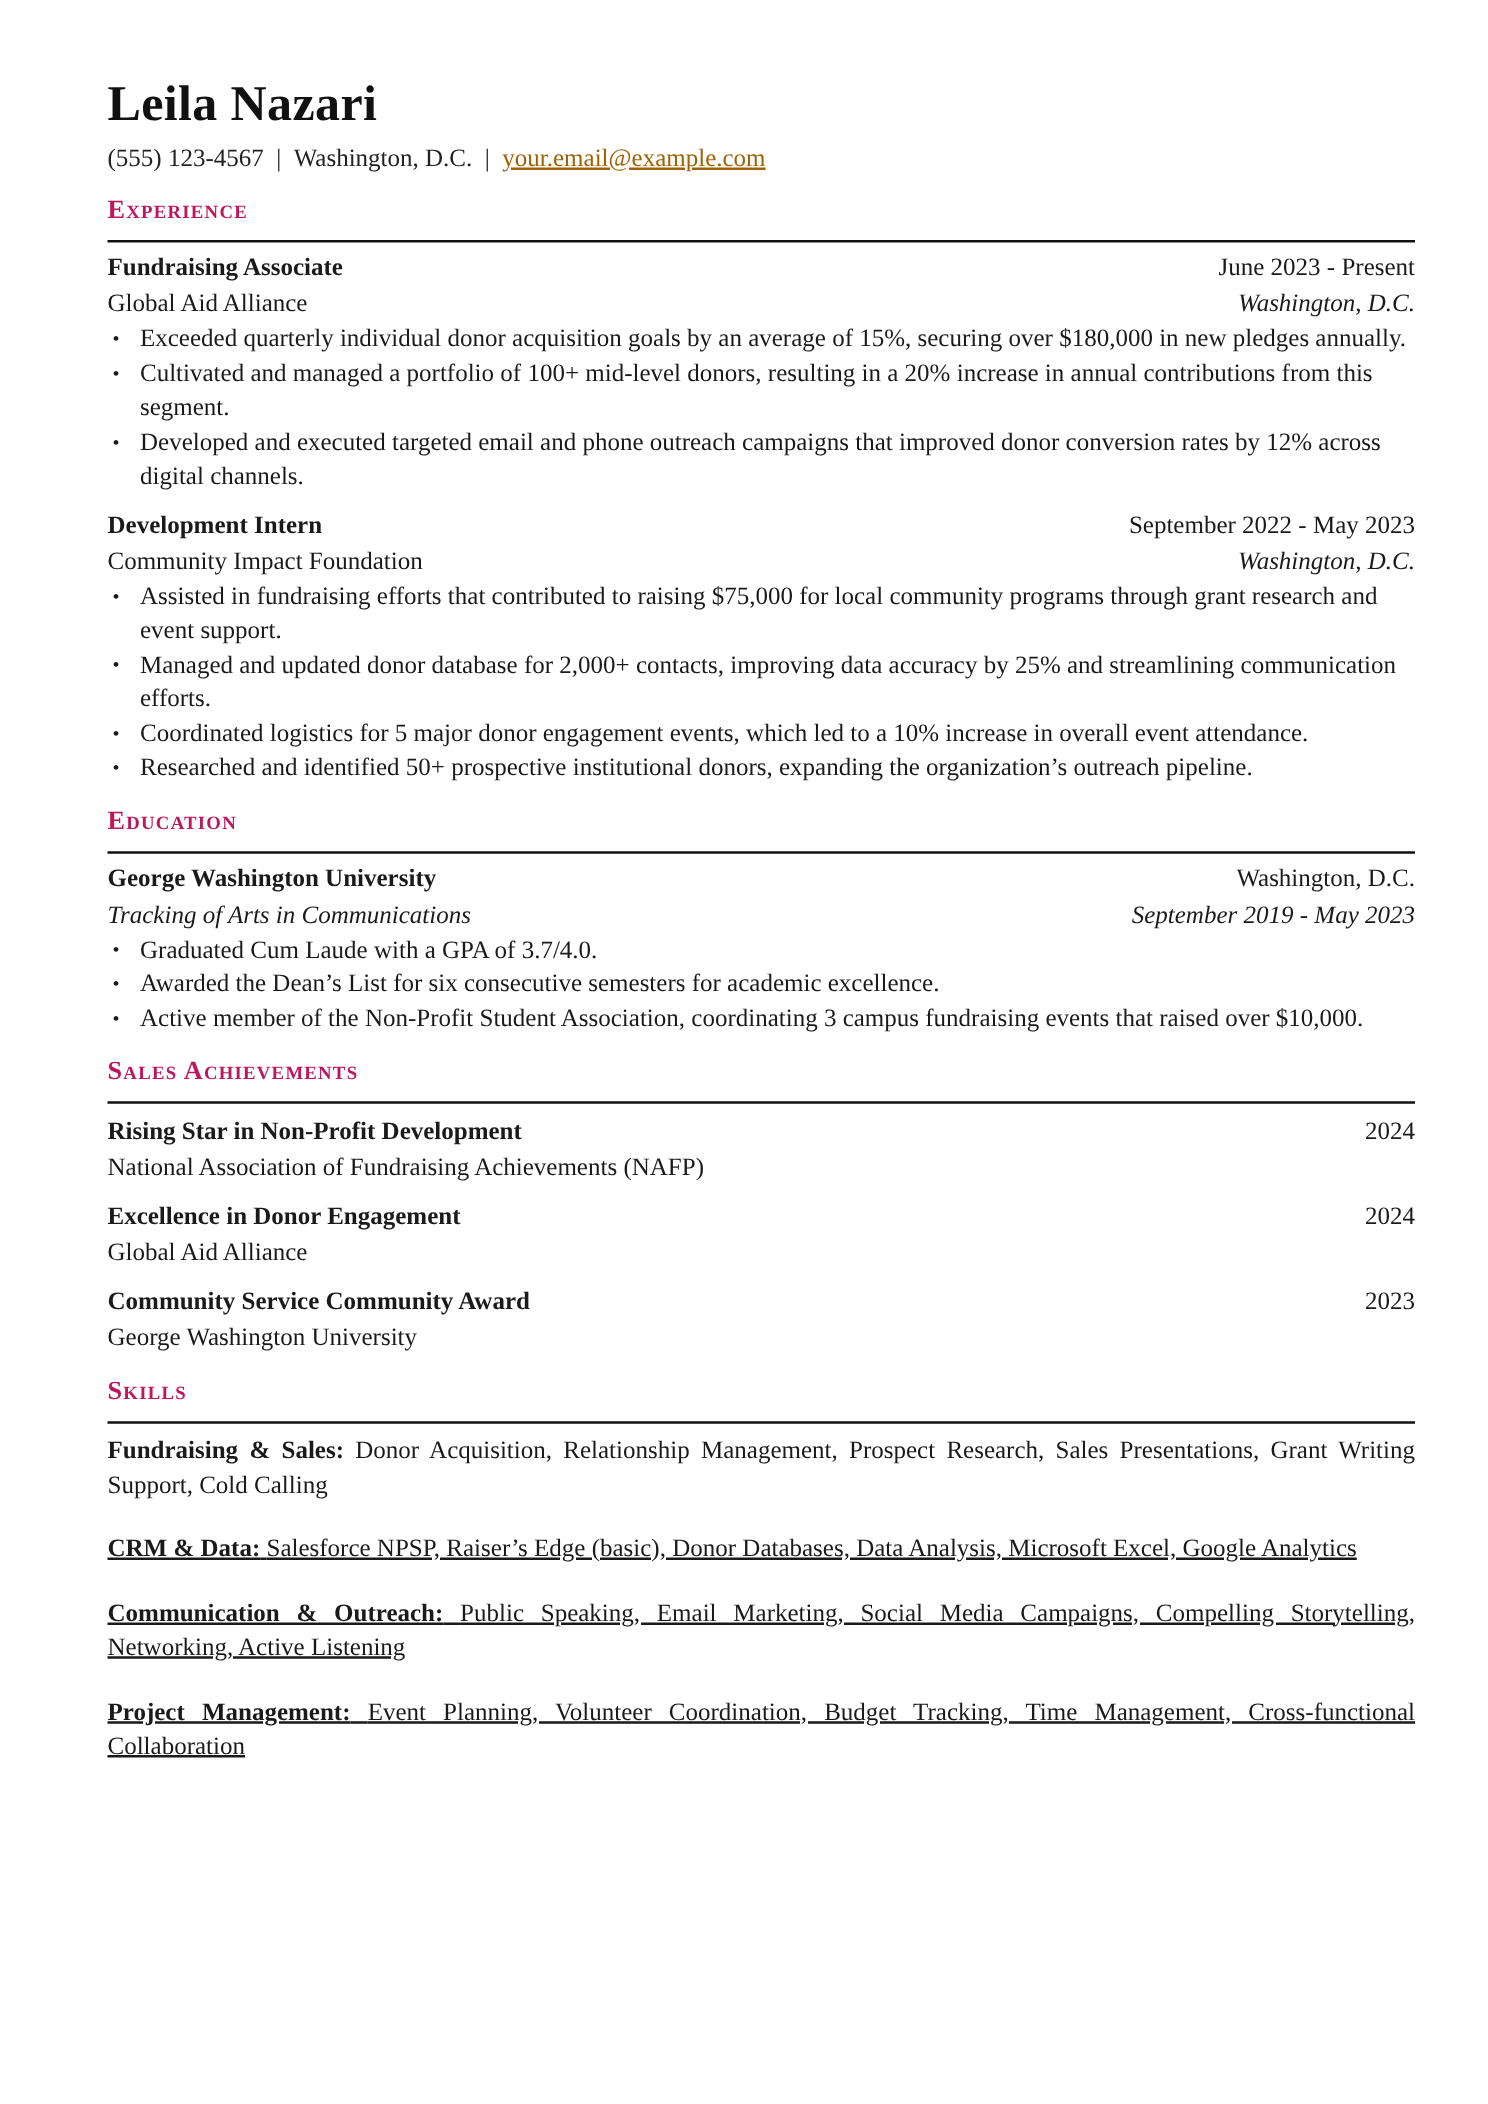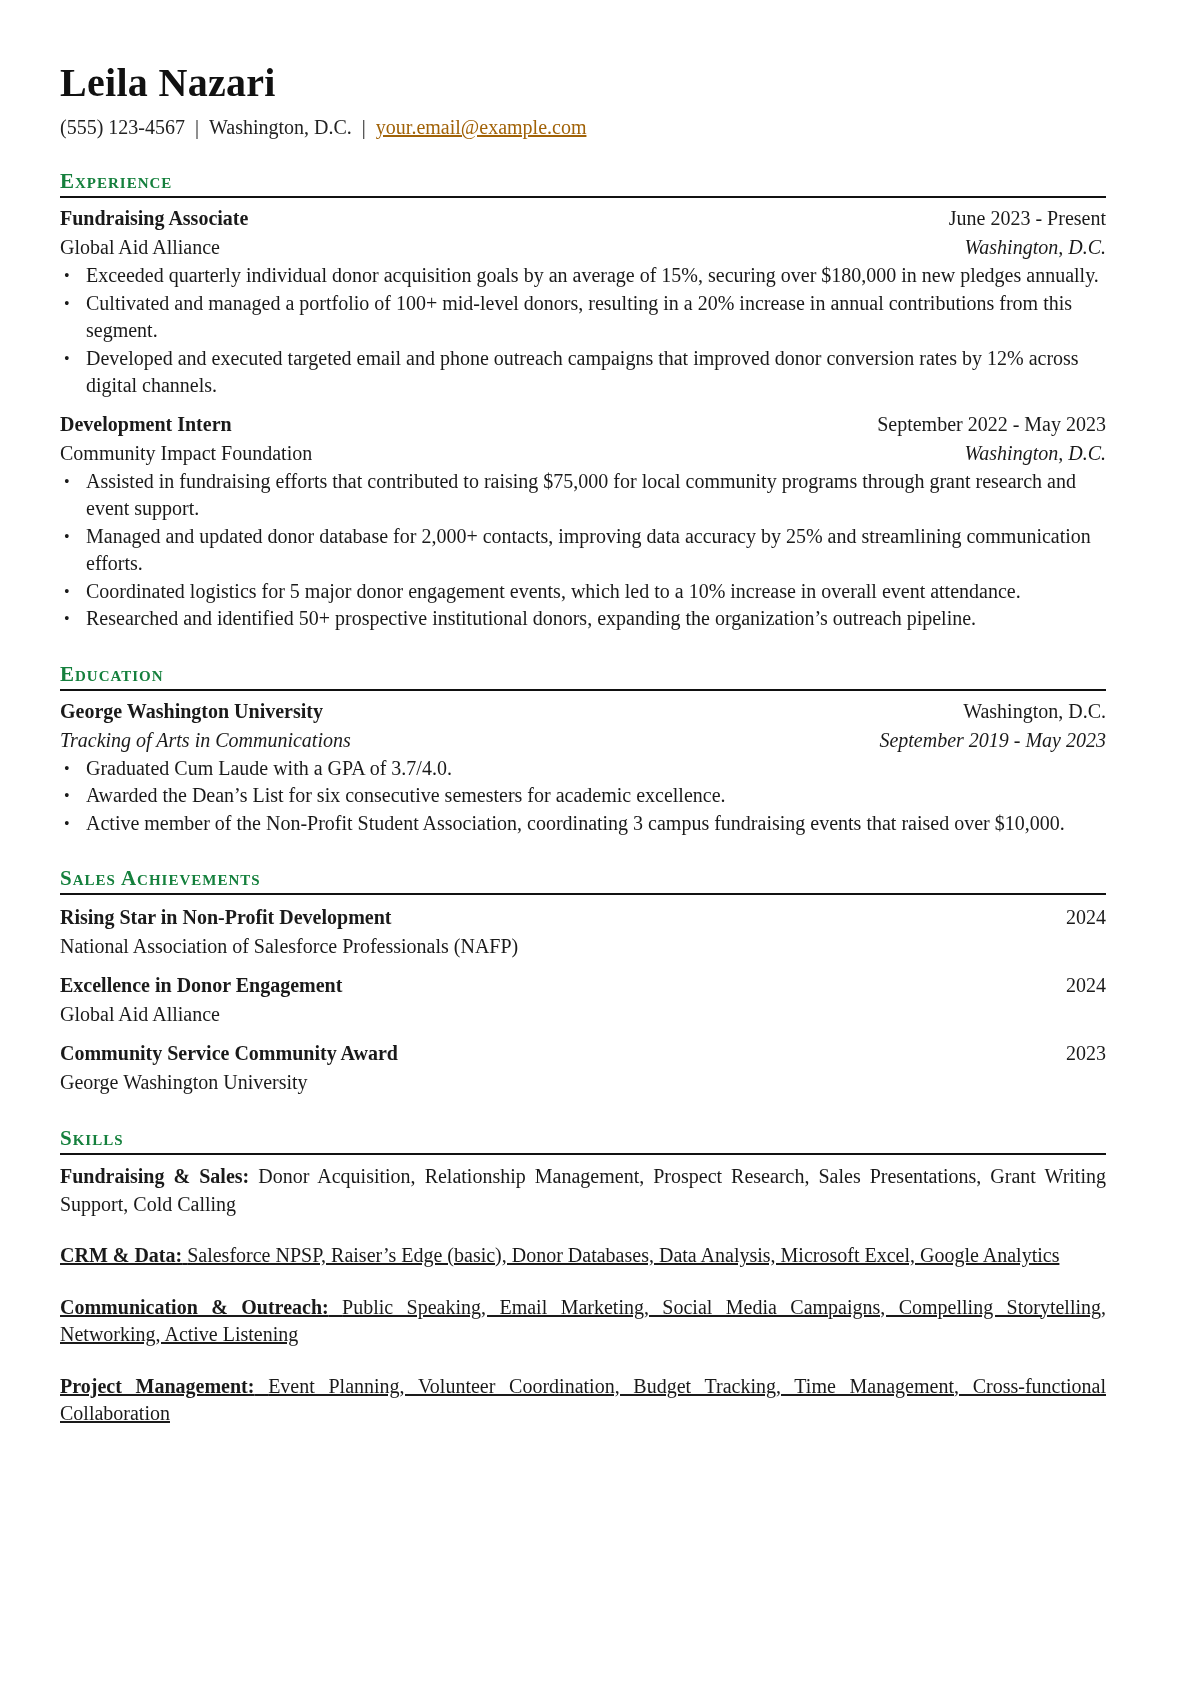--- a/index.html
+++ b/index.html
@@ -6,21 +6,21 @@
     html, body { background: #ffffff; }
     body {
       width: 1190px;
       height: 1683px;
       position: relative;
       font-family: "DejaVu Serif", "Liberation Serif", serif;
       color: #1a1a1a;
     }
     .page {
       position: absolute;
-      left: 60px;
+      left: 86px;
       top: 58px;
       width: 1046px;
       font-family: "Liberation Serif", "DejaVu Serif", serif;
       font-size: 20px;
       line-height: 29px;
     }
     .name {
       font-size: 40px;
       font-weight: bold;
       line-height: 50px;
@@ -29,29 +29,29 @@
     }
     .contact {
       margin-top: 6px;
       font-size: 20px;
       line-height: 26px;
       color: #222;
     }
     .contact .sep { display: inline-block; margin: 0 10px; }
     .contact a { color: #a16207; text-decoration: underline; }
     .section-title {
-      margin-top: 28px;
+      margin-top: 14px;
       font-size: 21px;
       font-weight: bold;
       font-variant: small-caps;
       letter-spacing: 1px;
       line-height: 26px;
-      color: #15803d;
+      color: #be185d;
       border-bottom: 2.4px solid #111;
-      padding-bottom: 2px;
+      padding-bottom: 12px;
     }
     .section { margin-bottom: 0; }
     .entry { margin-top: 6px; }
     .entry + .entry { margin-top: 10px; }
     .row {
       display: flex;
       justify-content: space-between;
       align-items: baseline;
       line-height: 29px;
     }
@@ -147,21 +147,21 @@
   </div>
 
   <div class="section">
     <div class="section-title">Sales Achievements</div>
 
     <div class="award">
       <div class="row">
         <span class="bold">Rising Star in Non-Profit Development</span>
         <span>2024</span>
       </div>
-      <div>National Association of Salesforce Professionals (NAFP)</div>
+      <div>National Association of Fundraising Achievements (NAFP)</div>
     </div>
 
     <div class="award">
       <div class="row">
         <span class="bold">Excellence in Donor Engagement</span>
         <span>2024</span>
       </div>
       <div>Global Aid Alliance</div>
     </div>
 

